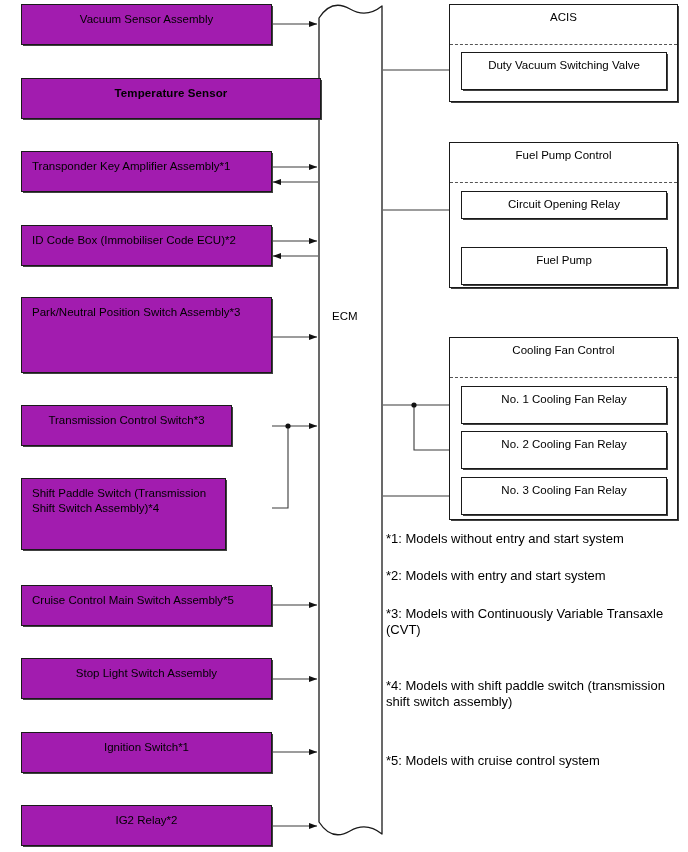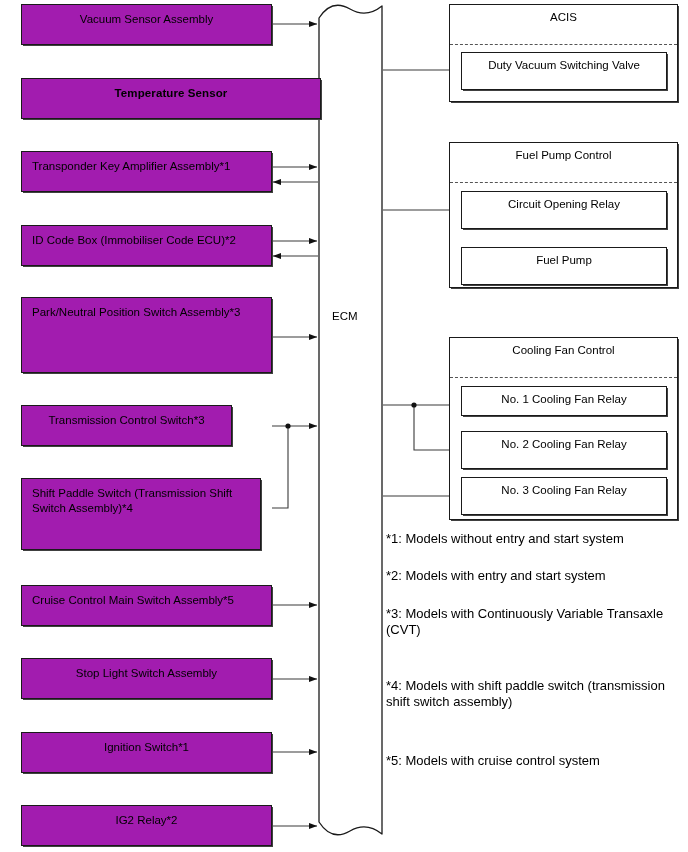--- a/index.html
+++ b/index.html
@@ -172,21 +172,21 @@
       </div>
       <div class="box in-box shadowed" style="left: 21px; top: 225px; width: 251px; height: 41px;">
         <div class="label">ID Code Box (Immobiliser Code ECU)*2</div>
       </div>
       <div class="box in-box shadowed" style="left: 21px; top: 297px; width: 251px; height: 76px;">
         <div class="label">Park/Neutral Position Switch Assembly*3</div>
       </div>
       <div class="box in-box shadowed" style="left: 21px; top: 405px; width: 211px; height: 41px;">
         <div class="label centered">Transmission Control Switch*3</div>
       </div>
-      <div class="box in-box shadowed" style="left: 21px; top: 478px; width: 240px; height: 72px;">
+      <div class="box in-box shadowed" style="left: 21px; top: 478px; width: 205px; height: 72px;">
         <div class="label">Shift Paddle Switch (Transmission Shift Switch Assembly)*4</div>
       </div>
       <div class="box in-box shadowed" style="left: 21px; top: 585px; width: 251px; height: 41px;">
         <div class="label">Cruise Control Main Switch Assembly*5</div>
       </div>
       <div class="box in-box shadowed" style="left: 21px; top: 658px; width: 251px; height: 41px;">
         <div class="label centered">Stop Light Switch Assembly</div>
       </div>
       <div class="box in-box shadowed" style="left: 21px; top: 732px; width: 251px; height: 41px;">
         <div class="label centered">Ignition Switch*1</div>
@@ -198,31 +198,31 @@
         <div class="gtitle">ACIS</div>
         <div class="dash" style="top: 39px;"></div>
       </div>
       <div class="sub-box" style="left: 461px; top: 52px; width: 206px; height: 38px;">
         <div class="slabel">Duty Vacuum Switching Valve</div>
       </div>
       <div class="group" style="left: 449px; top: 142px; width: 229px; height: 146px;">
         <div class="gtitle">Fuel Pump Control</div>
         <div class="dash" style="top: 39px;"></div>
       </div>
-      <div class="sub-box" style="left: 461px; top: 191px; width: 206px; height: 38px;">
+      <div class="sub-box" style="left: 461px; top: 191px; width: 206px; height: 28px;">
         <div class="slabel">Circuit Opening Relay</div>
       </div>
       <div class="sub-box" style="left: 461px; top: 247px; width: 206px; height: 38px;">
         <div class="slabel">Fuel Pump</div>
       </div>
       <div class="group" style="left: 449px; top: 337px; width: 229px; height: 183px;">
         <div class="gtitle">Cooling Fan Control</div>
         <div class="dash" style="top: 39px;"></div>
       </div>
-      <div class="sub-box" style="left: 461px; top: 386px; width: 206px; height: 30px;">
+      <div class="sub-box" style="left: 461px; top: 386px; width: 206px; height: 38px;">
         <div class="slabel">No. 1 Cooling Fan Relay</div>
       </div>
       <div class="sub-box" style="left: 461px; top: 431px; width: 206px; height: 38px;">
         <div class="slabel">No. 2 Cooling Fan Relay</div>
       </div>
       <div class="sub-box" style="left: 461px; top: 477px; width: 206px; height: 38px;">
         <div class="slabel">No. 3 Cooling Fan Relay</div>
       </div>
       <div class="note" style="top: 531px;">*1: Models without entry and start system</div>
       <div class="note" style="top: 568px;">*2: Models with entry and start system</div>

